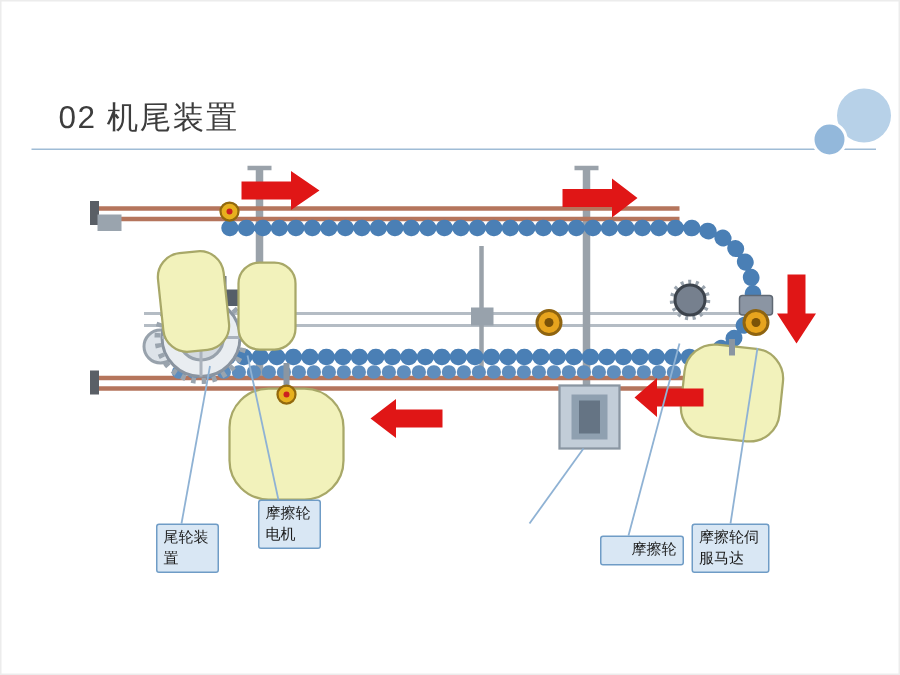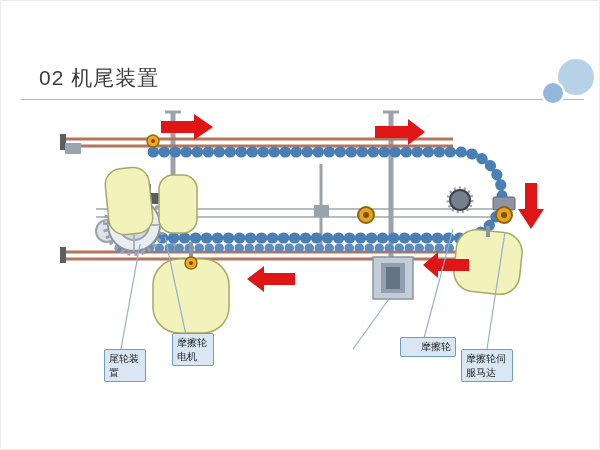--- a/index.html
+++ b/index.html
@@ -17,21 +17,21 @@
   .logo .big{position:absolute;left:17px;top:0;width:36px;height:36px;border-radius:50%;background:#b7d1e8;}
   .logo .small{position:absolute;left:0;top:22px;width:20px;height:20px;border-radius:50%;background:#93b8db;border:2px solid #ffffff;}
   svg.diagram{position:absolute;left:0;top:0;}
   .callout{
     position:absolute;background:#d9e7f4;border:1px solid #6f9cc6;border-radius:2px;
     padding:2px 4px;font-size:10px;line-height:1.35;color:#1c1c1c;
   }
   #cb1{left:103px;top:348px;width:32px;}
   #cb2{left:171px;top:332px;width:32px;}
   #cb3{left:334px;top:348px;width:32px;}
-  #cb4{left:399px;top:336px;padding-left:20px;}
+  #cb4{left:399px;top:356px;padding-left:20px;}
   #cb5{left:460px;top:348px;width:42px;}
 </style>
 </head>
 <body>
 
 <div class="slide">
 
   <div class="slide-title">02 机尾装置</div>
   <div class="divider"></div>
 

